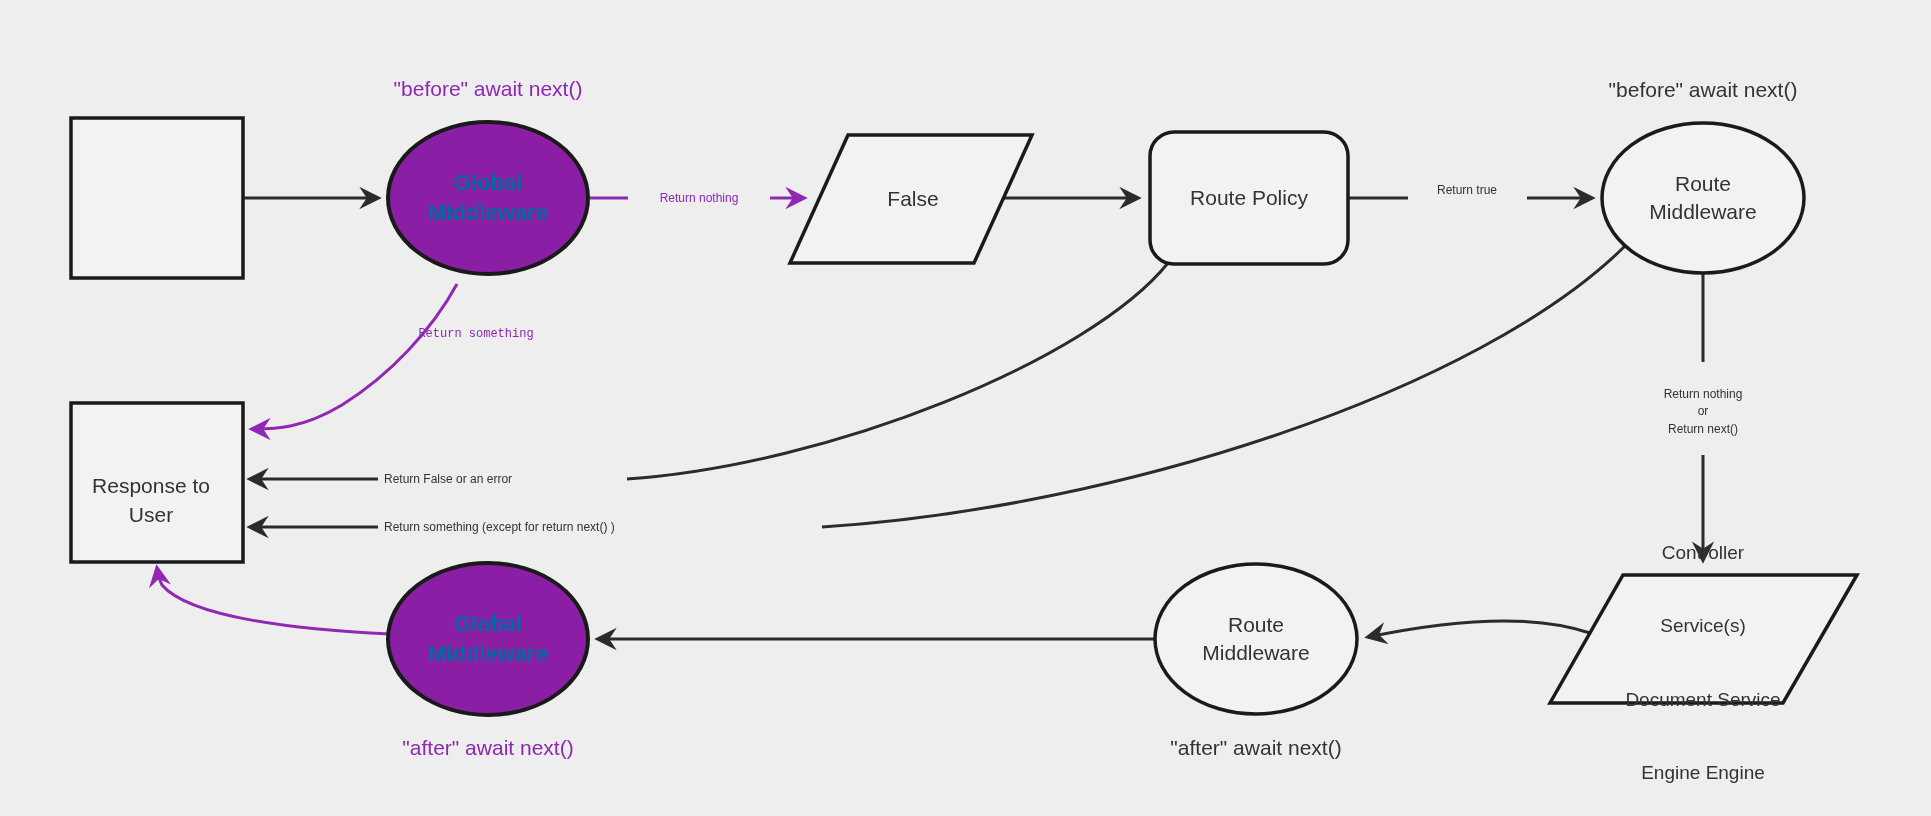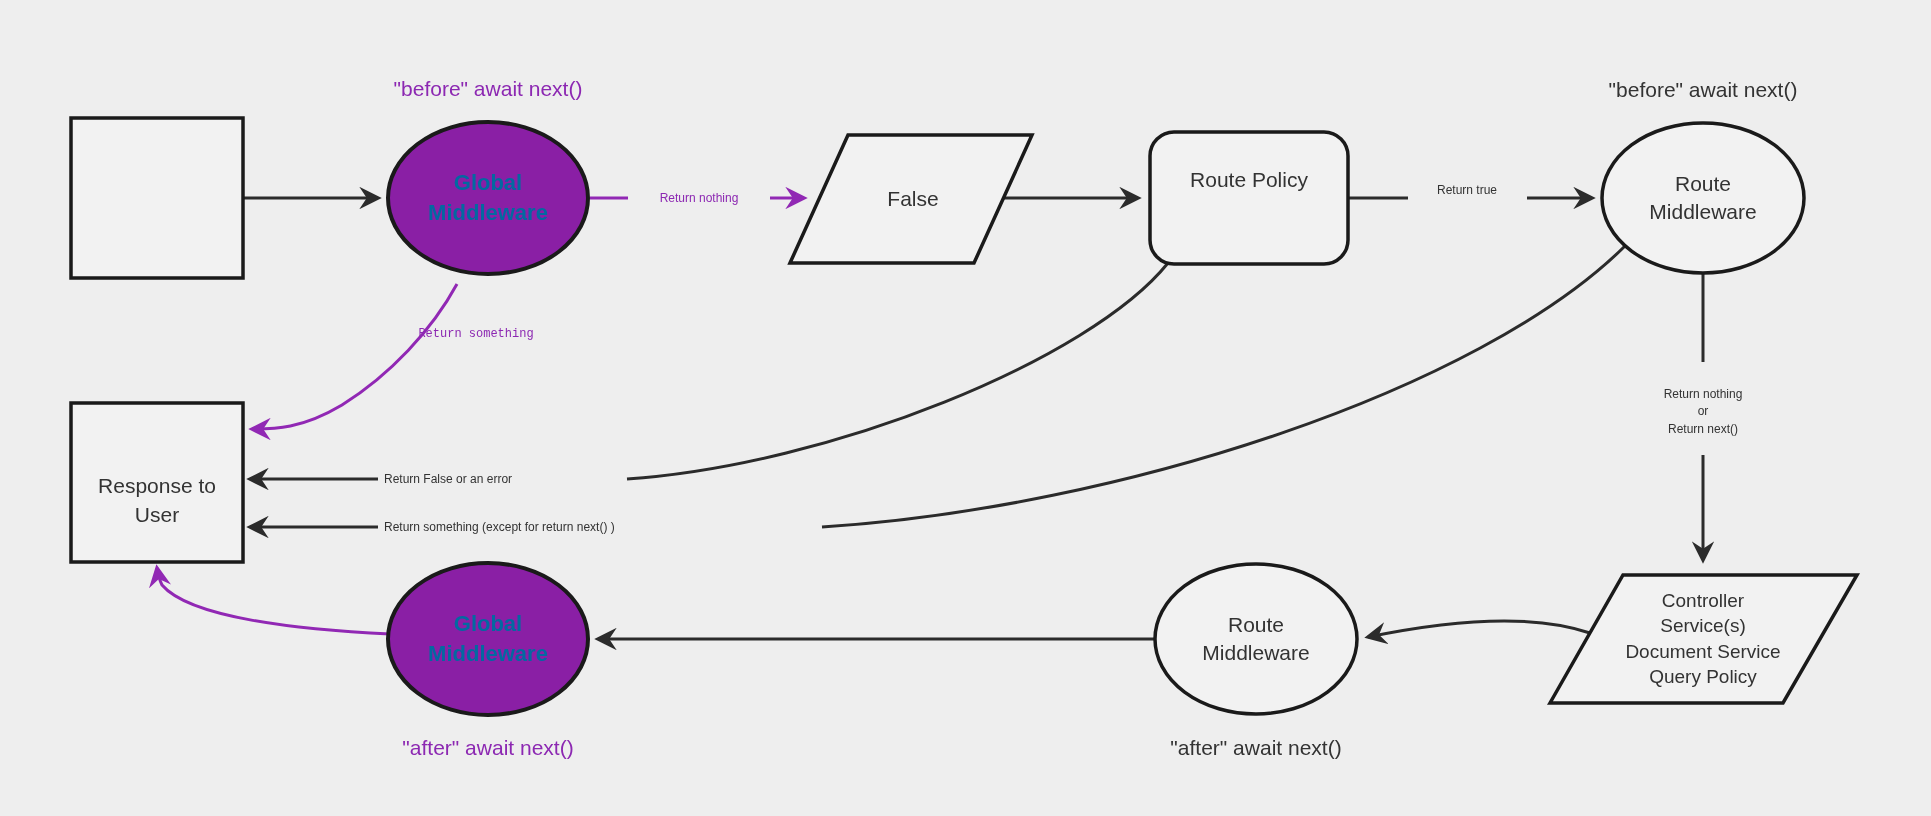--- a/index.html
+++ b/index.html
@@ -28,21 +28,21 @@
   }
   .node-label { font-size: 21px; }
   .white-bold { color: #0369a1; font-weight: bold; font-size: 22px; }
   .purple-text { color: #8c28b2; }
   .edge-label { font-size: 12px; white-space: nowrap; }
   .edge-label.left-anchor { justify-content: flex-start; text-align: left; transform: translateY(-50%); }
   .center-anchor { transform: translate(-50%, -50%); }
   .annotation { font-size: 21px; white-space: nowrap; }
   .multiline { flex-direction: column; }
   .small-lines { font-size: 19px; line-height: 1.33; }
-  .small-lines span { display: block; }
+  .small-lines span { display: block; margin-top: 48px; }
 </style>
 </head>
 <body>
 
 <div class="canvas">
 
   <svg width="1931" height="816" viewBox="0 0 1931 816">
     <defs>
       <marker id="arrow-dark" viewBox="0 0 12 12" refX="10" refY="6" markerWidth="7.5" markerHeight="7.5" orient="auto-start-reverse">
         <path d="M0,0 L12,6 L0,12 L4,6 Z" fill="#2b2b2b"></path>
@@ -76,31 +76,31 @@
     <ellipse cx="488" cy="639" rx="100" ry="76" fill="#8a1fa5" stroke="#1a1a1a" stroke-width="4"></ellipse>
     <polygon points="790,263 848,135 1032,135 974,263" fill="#f2f2f2" stroke="#1a1a1a" stroke-width="3.5"></polygon>
     <rect x="1150" y="132" width="198" height="132" rx="24" fill="#f2f2f2" stroke="#1a1a1a" stroke-width="3.5"></rect>
     <ellipse cx="1703" cy="198" rx="101" ry="75" fill="#f2f2f2" stroke="#1a1a1a" stroke-width="3.5"></ellipse>
     <polygon points="1550,703 1623,575 1857,575 1783,703" fill="#f2f2f2" stroke="#1a1a1a" stroke-width="3.5"></polygon>
     <ellipse cx="1256" cy="639" rx="101" ry="75" fill="#f2f2f2" stroke="#1a1a1a" stroke-width="3.5"></ellipse>
   </svg>
 
   <div class="lbl node-label white-bold center-anchor" style="left:488px;top:198px;width:150px;">Global Middleware</div>
   <div class="lbl node-label center-anchor" style="left:913px;top:199px;width:160px;">False</div>
-  <div class="lbl node-label center-anchor" style="left:1249px;top:180px;width:190px;">Route Policy</div>
+  <div class="lbl node-label center-anchor" style="left:1249px;top:198px;width:190px;">Route Policy</div>
   <div class="lbl node-label center-anchor" style="left:1703px;top:198px;width:135px;">Route Middleware</div>
   <div class="lbl small-lines multiline center-anchor" style="left:1703px;top:639px;width:210px;">
     <span>Controller</span>
     <span>Service(s)</span>
     <span>Document Service</span>
-    <span>Query Policy</span>
+    <span>Engine Engine</span>
   </div>
   <div class="lbl node-label center-anchor" style="left:1256px;top:639px;width:135px;">Route Middleware</div>
   <div class="lbl node-label white-bold center-anchor" style="left:488px;top:639px;width:150px;">Global Middleware</div>
-  <div class="lbl node-label" style="left:81px;top:403px;width:152px;height:195px;">Response to User</div>
+  <div class="lbl node-label" style="left:75px;top:403px;width:152px;height:195px;">Response to User</div>
 
   <div class="lbl edge-label purple-text center-anchor" style="left:699px;top:198px;">Return nothing</div>
   <div class="lbl edge-label center-anchor" style="left:1467px;top:190px;">Return true</div>
   <div class="lbl edge-label multiline center-anchor" style="left:1703px;top:412px;line-height:1.45;">
     <span>Return nothing</span>
     <span>or</span>
     <span>Return next()</span>
   </div>
   <div class="lbl edge-label purple-text center-anchor" style="left:476px;top:334px;font-family:Liberation Mono, monospace;">Return something</div>
   <div class="lbl edge-label left-anchor" style="left:384px;top:479px;">Return False or an error</div>

